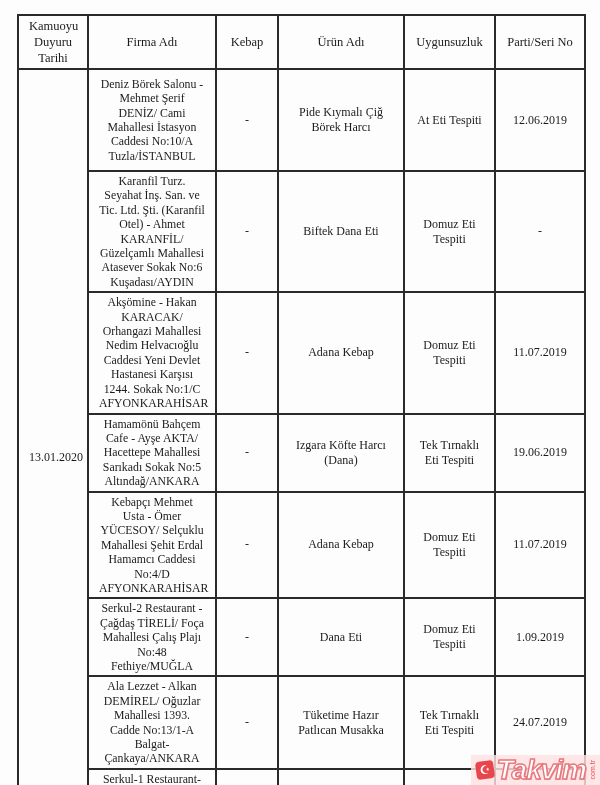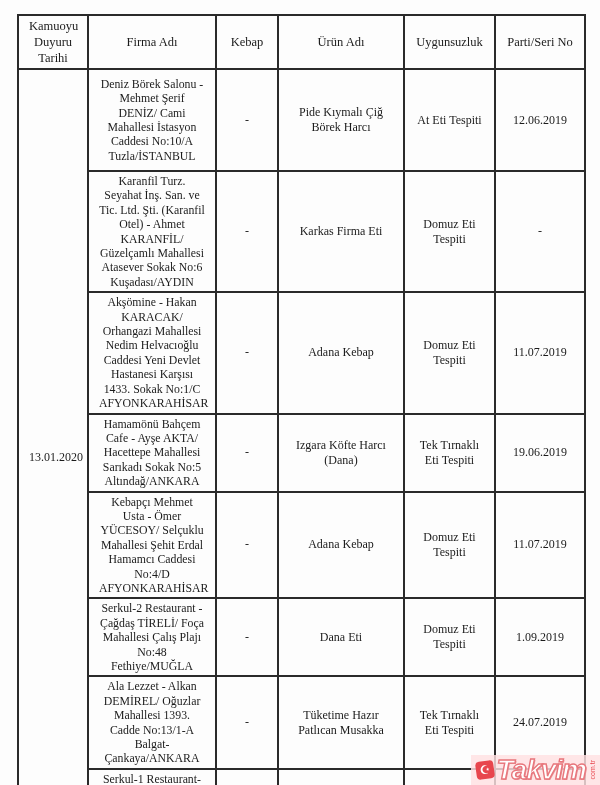--- a/index.html
+++ b/index.html
@@ -121,26 +121,26 @@
       <td class="datecell" rowspan="8">13.01.2020</td>
       <td class="firma">Deniz Börek Salonu - Mehmet Şerif DENİZ/ Cami Mahallesi İstasyon Caddesi No:10/A Tuzla/İSTANBUL</td>
       <td class="center">-</td>
       <td class="center">Pide Kıymalı Çiğ Börek Harcı</td>
       <td class="center">At Eti Tespiti</td>
       <td class="center">12.06.2019</td>
     </tr>
     <tr style="height:105px">
       <td class="firma">Karanfil Turz. Seyahat İnş. San. ve Tic. Ltd. Şti. (Karanfil Otel) - Ahmet KARANFİL/ Güzelçamlı Mahallesi Atasever Sokak No:6 Kuşadası/AYDIN</td>
       <td class="center">-</td>
-      <td class="center">Karkas Firma Eti</td>
+      <td class="center">Biftek Dana Eti</td>
       <td class="center">Domuz Eti Tespiti</td>
       <td class="center">-</td>
     </tr>
     <tr style="height:116px">
-      <td class="firma">Akşömine - Hakan KARACAK/ Orhangazi Mahallesi Nedim Helvacıoğlu Caddesi Yeni Devlet Hastanesi Karşısı 1433. Sokak No:1/C AFYONKARAHİSAR</td>
+      <td class="firma">Akşömine - Hakan KARACAK/ Orhangazi Mahallesi Nedim Helvacıoğlu Caddesi Yeni Devlet Hastanesi Karşısı 1244. Sokak No:1/C AFYONKARAHİSAR</td>
       <td class="center">-</td>
       <td class="center">Adana Kebap</td>
       <td class="center">Domuz Eti Tespiti</td>
       <td class="center">11.07.2019</td>
     </tr>
     <tr style="height:74px">
       <td class="firma">Hamamönü Bahçem Cafe - Ayşe AKTA/ Hacettepe Mahallesi Sarıkadı Sokak No:5 Altındağ/ANKARA</td>
       <td class="center">-</td>
       <td class="center">Izgara Köfte Harcı (Dana)</td>
       <td class="center">Tek Tırnaklı Eti Tespiti</td>

